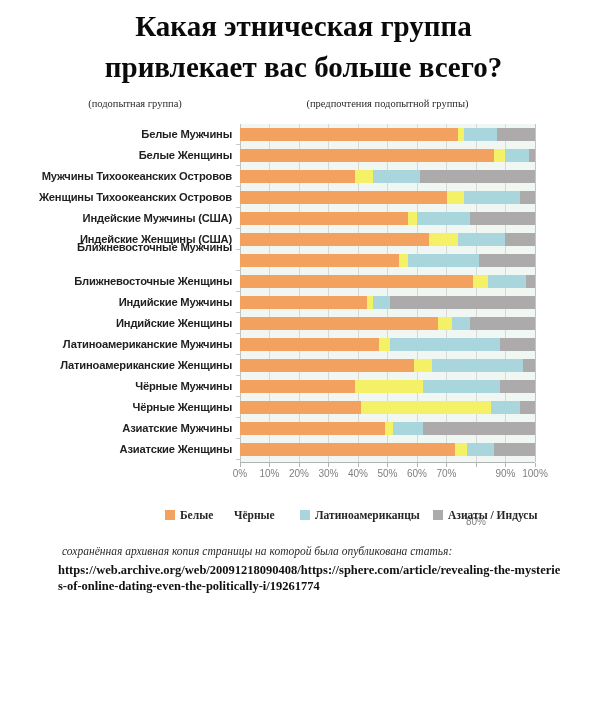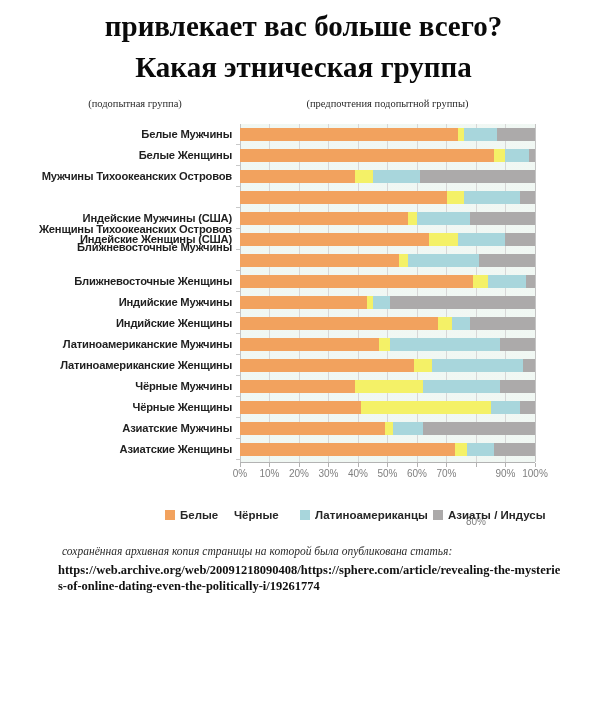--- a/index.html
+++ b/index.html
@@ -39,21 +39,21 @@
   .seg { height:100%; }
   .xtick { position:absolute; bottom:-5px; width:1px; height:4px; background:#b3b3b3; }
   .ytick { position:absolute; left:-4px; width:4px; height:1px; background:#c9c9c9; }
   .xaxis { position:absolute; left:240px; top:468px; width:295px; height:14px; }
   .xlabel {
     position:absolute; width:36px; margin-left:-18px; text-align:center;
     font-size:10px; color:#7f7f7f;
   }
 
   
-  .legend { position:absolute; top:509px; left:0; width:607px; height:16px; }
+  .legend { position:absolute; top:509px; left:0; width:607px; height:16px;font-family:Liberation Serif, serif; }
   .legend-item { position:absolute; height:12px; display:flex; align-items:center; }
   .swatch { width:10px; height:10px; margin-right:5px; display:inline-block; }
   .legend-label { font-weight:bold; font-size:11.5px; color:#262626; white-space:nowrap; }
 
   
   .archive-note {
     position:absolute; left:62px; top:545px; width:500px;
     font-family:"Liberation Serif", serif; font-style:italic;
     font-size:11.5px; color:#2b2b2b;
   }
@@ -68,32 +68,32 @@
     font-family:"Liberation Serif", serif; font-weight:bold;
     font-size:11.5px; line-height:14.5px; color:#1a1a1a;
   }
 </style>
 </head>
 <body>
 
 <div class="page">
 
   <div class="title">
+    <div>Какая этническая группа</div>
     <div>привлекает вас больше всего?</div>
-    <div>Какая этническая группа</div>
   </div>
 
   <div class="subtitle left">(подопытная группа)</div>
   <div class="subtitle right">(предпочтения подопытной группы)</div>
 
   <div class="labels">
       <div class="rowlabel" style="top: 4px;">Белые Мужчины</div>
       <div class="rowlabel" style="top: 25px;">Белые Женщины</div>
       <div class="rowlabel" style="top: 46px; text-align: right;">Мужчины Тихоокеанских Островов</div>
-      <div class="rowlabel" style="top: 67px; margin-top: 32px;">Женщины Тихоокеанских Островов</div>
+      <div class="rowlabel" style="top: 67px;">Женщины Тихоокеанских Островов</div>
       <div class="rowlabel" style="top: 88px;">Индейские Мужчины (США)</div>
       <div class="rowlabel" style="top: 109px;">Индейские Женщины (США)</div>
       <div class="rowlabel" style="top: 117px;">Ближневосточные Мужчины</div>
       <div class="rowlabel" style="top: 151px;">Ближневосточные Женщины</div>
       <div class="rowlabel" style="top: 172px;">Индийские Мужчины</div>
       <div class="rowlabel" style="top: 193px;">Индийские Женщины</div>
       <div class="rowlabel" style="top: 214px;">Латиноамериканские Мужчины</div>
       <div class="rowlabel" style="top: 235px;">Латиноамериканские Женщины</div>
       <div class="rowlabel" style="top: 256px;">Чёрные Мужчины</div>
       <div class="rowlabel" style="top: 277px;">Чёрные Женщины</div>

